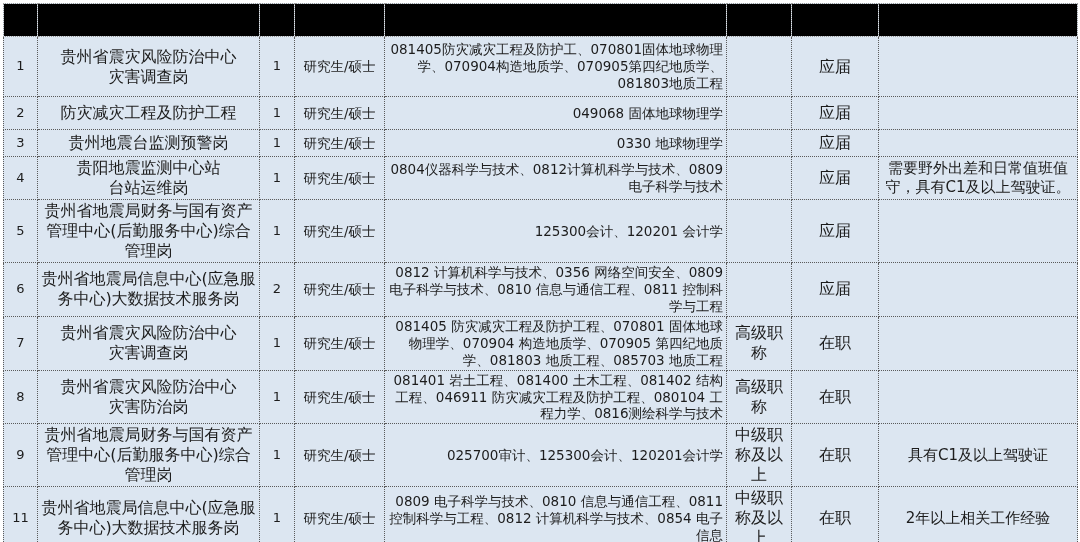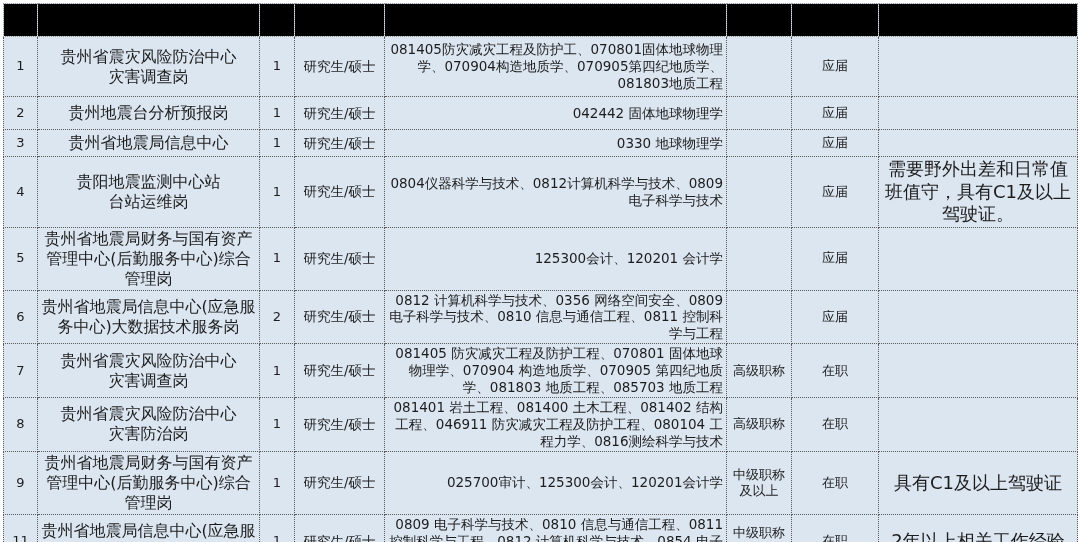--- a/index.html
+++ b/index.html
@@ -52,22 +52,22 @@
   tbody tr:nth-child(5)  { height: 52px; }
   tbody tr:nth-child(6)  { height: 48px; }
   tbody tr:nth-child(7)  { height: 54px; }
   tbody tr:nth-child(8)  { height: 53px; }
   tbody tr:nth-child(9)  { height: 43px; }
   tbody tr:nth-child(10) { height: 52px; }
   tbody tr:nth-child(11) { height: 52px; }
   td.col-position { white-space: pre-line; font-size: 16px; }
   td.col-majors   { text-align: right; padding-left: 3px; padding-right: 3px; }
   td.col-no, td.col-count { font-size: 13px; }
-  td.col-edu, td.col-status, td.col-title { font-size: 13px; margin-top: 32px; }
-  td.col-remarks  { font-size: 18px; }
+  td.col-edu, td.col-status, td.col-title { font-size: 16px; margin-top: 32px; }
+  td.col-remarks  { font-size: 15px; }
 </style>
 </head>
 <body>
 
 <div class="table-wrap">
   <table>
     <colgroup>
       <col class="c-no">
         <col class="c-position">
         <col class="c-count">
@@ -96,31 +96,31 @@
 灾害调查岗</td>
           <td class="col-count">1</td>
           <td class="col-education">研究生/硕士</td>
           <td class="col-majors">081405防灾减灾工程及防护工、070801固体地球物理学、070904构造地质学、070905第四纪地质学、081803地质工程</td>
           <td class="col-title"></td>
           <td class="col-status">应届</td>
           <td class="col-remarks"></td>
         </tr>
         <tr>
           <td class="col-no">2</td>
-          <td class="col-position">贵州地震台分析预报岗</td>
-          <td class="col-count">1</td>
-          <td class="col-education">研究生/硕士</td>
-          <td class="col-majors">042442 固体地球物理学</td>
+          <td class="col-position">防灾减灾工程及防护工程</td>
+          <td class="col-count">1</td>
+          <td class="col-education">研究生/硕士</td>
+          <td class="col-majors">049068 固体地球物理学</td>
           <td class="col-title"></td>
           <td class="col-status">应届</td>
           <td class="col-remarks"></td>
         </tr>
         <tr>
           <td class="col-no">3</td>
-          <td class="col-position">贵州省地震局信息中心</td>
+          <td class="col-position">贵州地震台监测预警岗</td>
           <td class="col-count">1</td>
           <td class="col-education">研究生/硕士</td>
           <td class="col-majors">0330 地球物理学</td>
           <td class="col-title"></td>
           <td class="col-status">应届</td>
           <td class="col-remarks"></td>
         </tr>
         <tr>
           <td class="col-no">4</td>
           <td class="col-position">贵阳地震监测中心站

